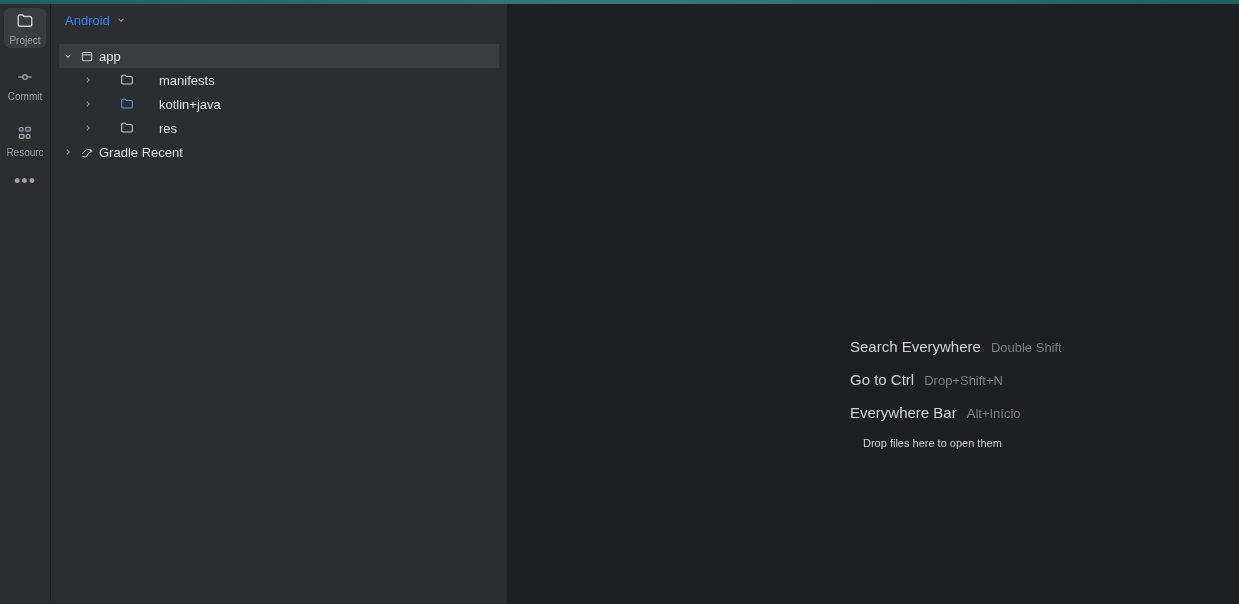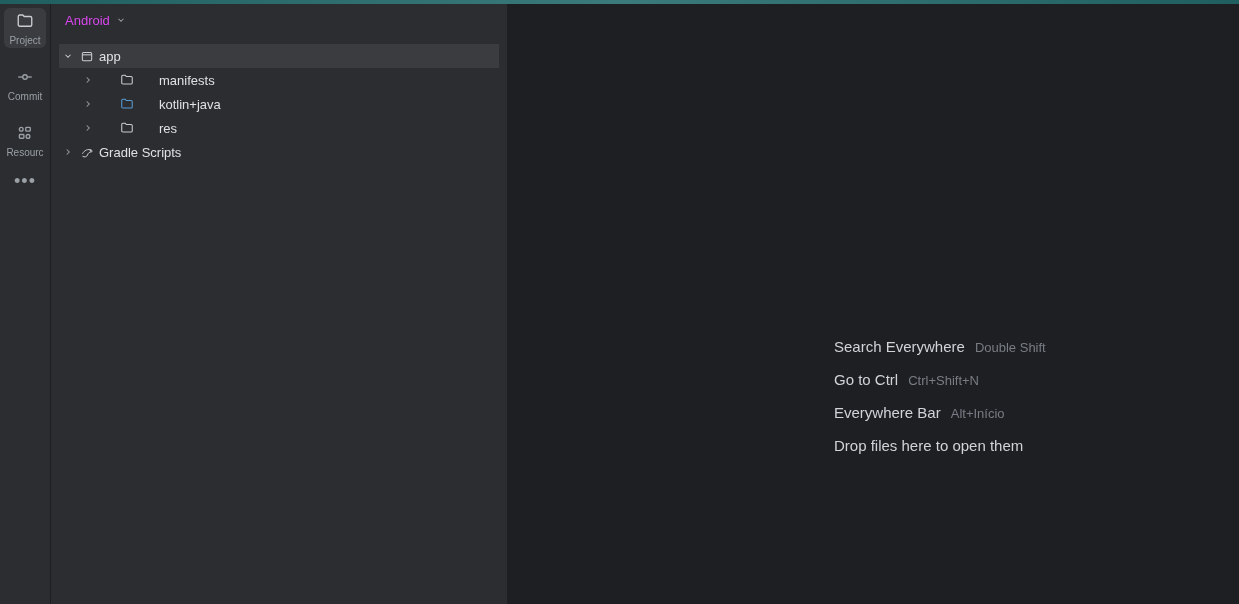--- a/index.html
+++ b/index.html
@@ -76,21 +76,21 @@
       display: flex;
       flex-direction: column;
       flex-shrink: 0;
     }
     .panel-header {
       height: 40px;
       display: flex;
       align-items: center;
       padding: 0 14px;
       gap: 6px;
-      color: #d946ef;
+      color: #3b82f6;
       font-size: 13px;
       border-bottom: 0px solid #1e1f22;
     }
     .panel-header .chevron-down {
       display: inline-flex;
     }
     .tree {
       padding: 4px 8px;
     }
     .tree-row {
@@ -124,42 +124,43 @@
     .indent-0 { padding-left: 2px; }
     .folder-icon-blue svg path { stroke: #5a9bd4; }
     
     .editor-area {
       flex: 1;
       background: #1e1f22;
       position: relative;
     }
     .hints {
       position: absolute;
-      left: 326px;
+      left: 342px;
       top: 338px;
       display: flex;
       flex-direction: column;
       gap: 16px;
     }
     .hint-row {
       display: flex;
       gap: 10px;
       align-items: baseline;
     }
     .hint-action {
       color: #d1d3d8;
       font-size: 15px;
     }
     .hint-key {
       color: #787d85;
       font-size: 13px;
     }
     .hint-drop {
       color: #d1d3d8;
-      font-size: 15px;
+      font-size: 11px;
+      margin-left: 13px;
     }
   </style>
 </head>
 <body>
 
 <div class="top-accent"></div>
 
 <div class="icon-rail">
   <div class="rail-item active">
     <span>
@@ -268,35 +269,35 @@
         <svg width="10" height="10" viewBox="0 0 24 24" fill="none" stroke="#9aa0a6" stroke-width="2.5">
             <polyline points="9 6 15 12 9 18"></polyline>
           </svg>
       </span>
       <span class="node-icon">
         <svg width="15" height="15" viewBox="0 0 24 24" fill="none" stroke="#c9ccd1" stroke-width="1.6">
             <path d="M4 14c3-6 9-8 14-6 2 1 2 3 0 3-3 0-5 2-6 5-1 3-5 4-8 2"></path>
             <circle cx="17" cy="9" r="0.8" fill="#c9ccd1"></circle>
           </svg>
       </span>
-      <span class="node-label">Gradle Scripts</span>
+      <span class="node-label">Gradle Recent</span>
     </div>
 
   </div>
 </div>
 
 <div class="editor-area">
   <div class="hints">
     <div class="hint-row">
       <span class="hint-action">Search Everywhere</span>
       <span class="hint-key">Double Shift</span>
     </div>
     <div class="hint-row">
       <span class="hint-action">Go to Ctrl</span>
-      <span class="hint-key">Ctrl+Shift+N</span>
+      <span class="hint-key">Drop+Shift+N</span>
     </div>
     <div class="hint-row">
       <span class="hint-action">Everywhere Bar</span>
       <span class="hint-key">Alt+Início</span>
     </div>
     <div class="hint-row">
       <span class="hint-drop">Drop files here to open them</span>
     </div>
   </div>
 </div>

